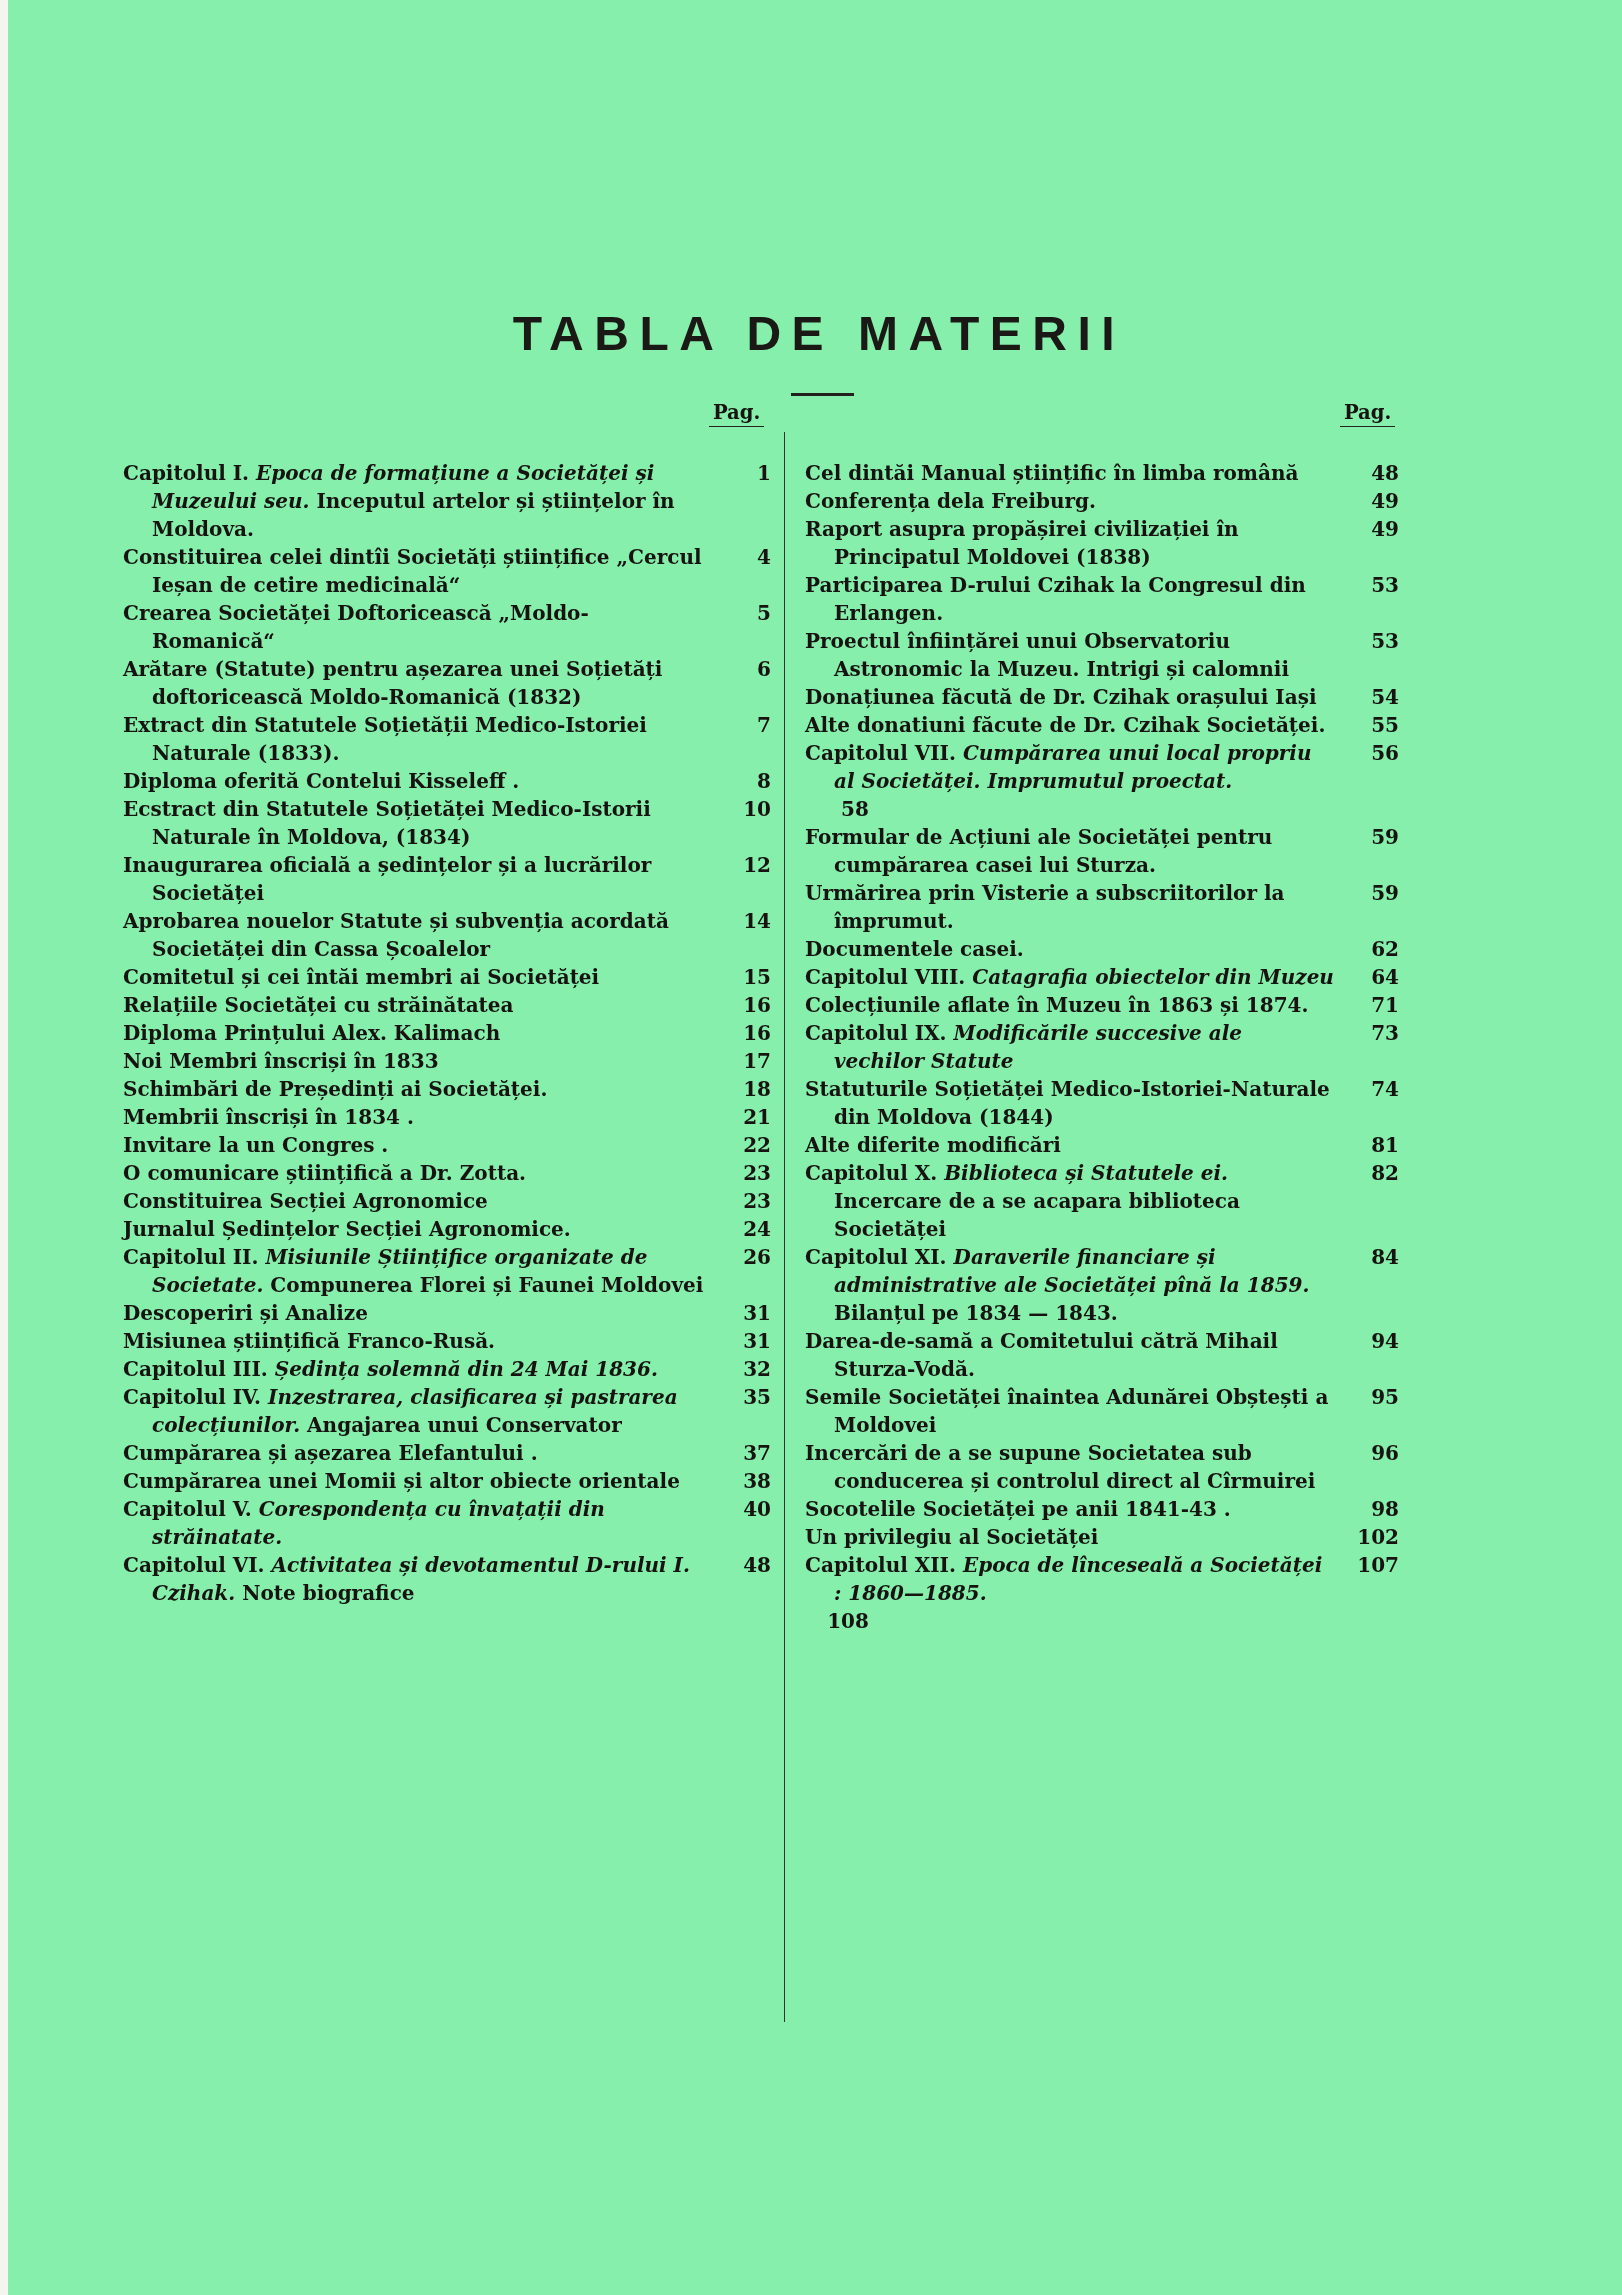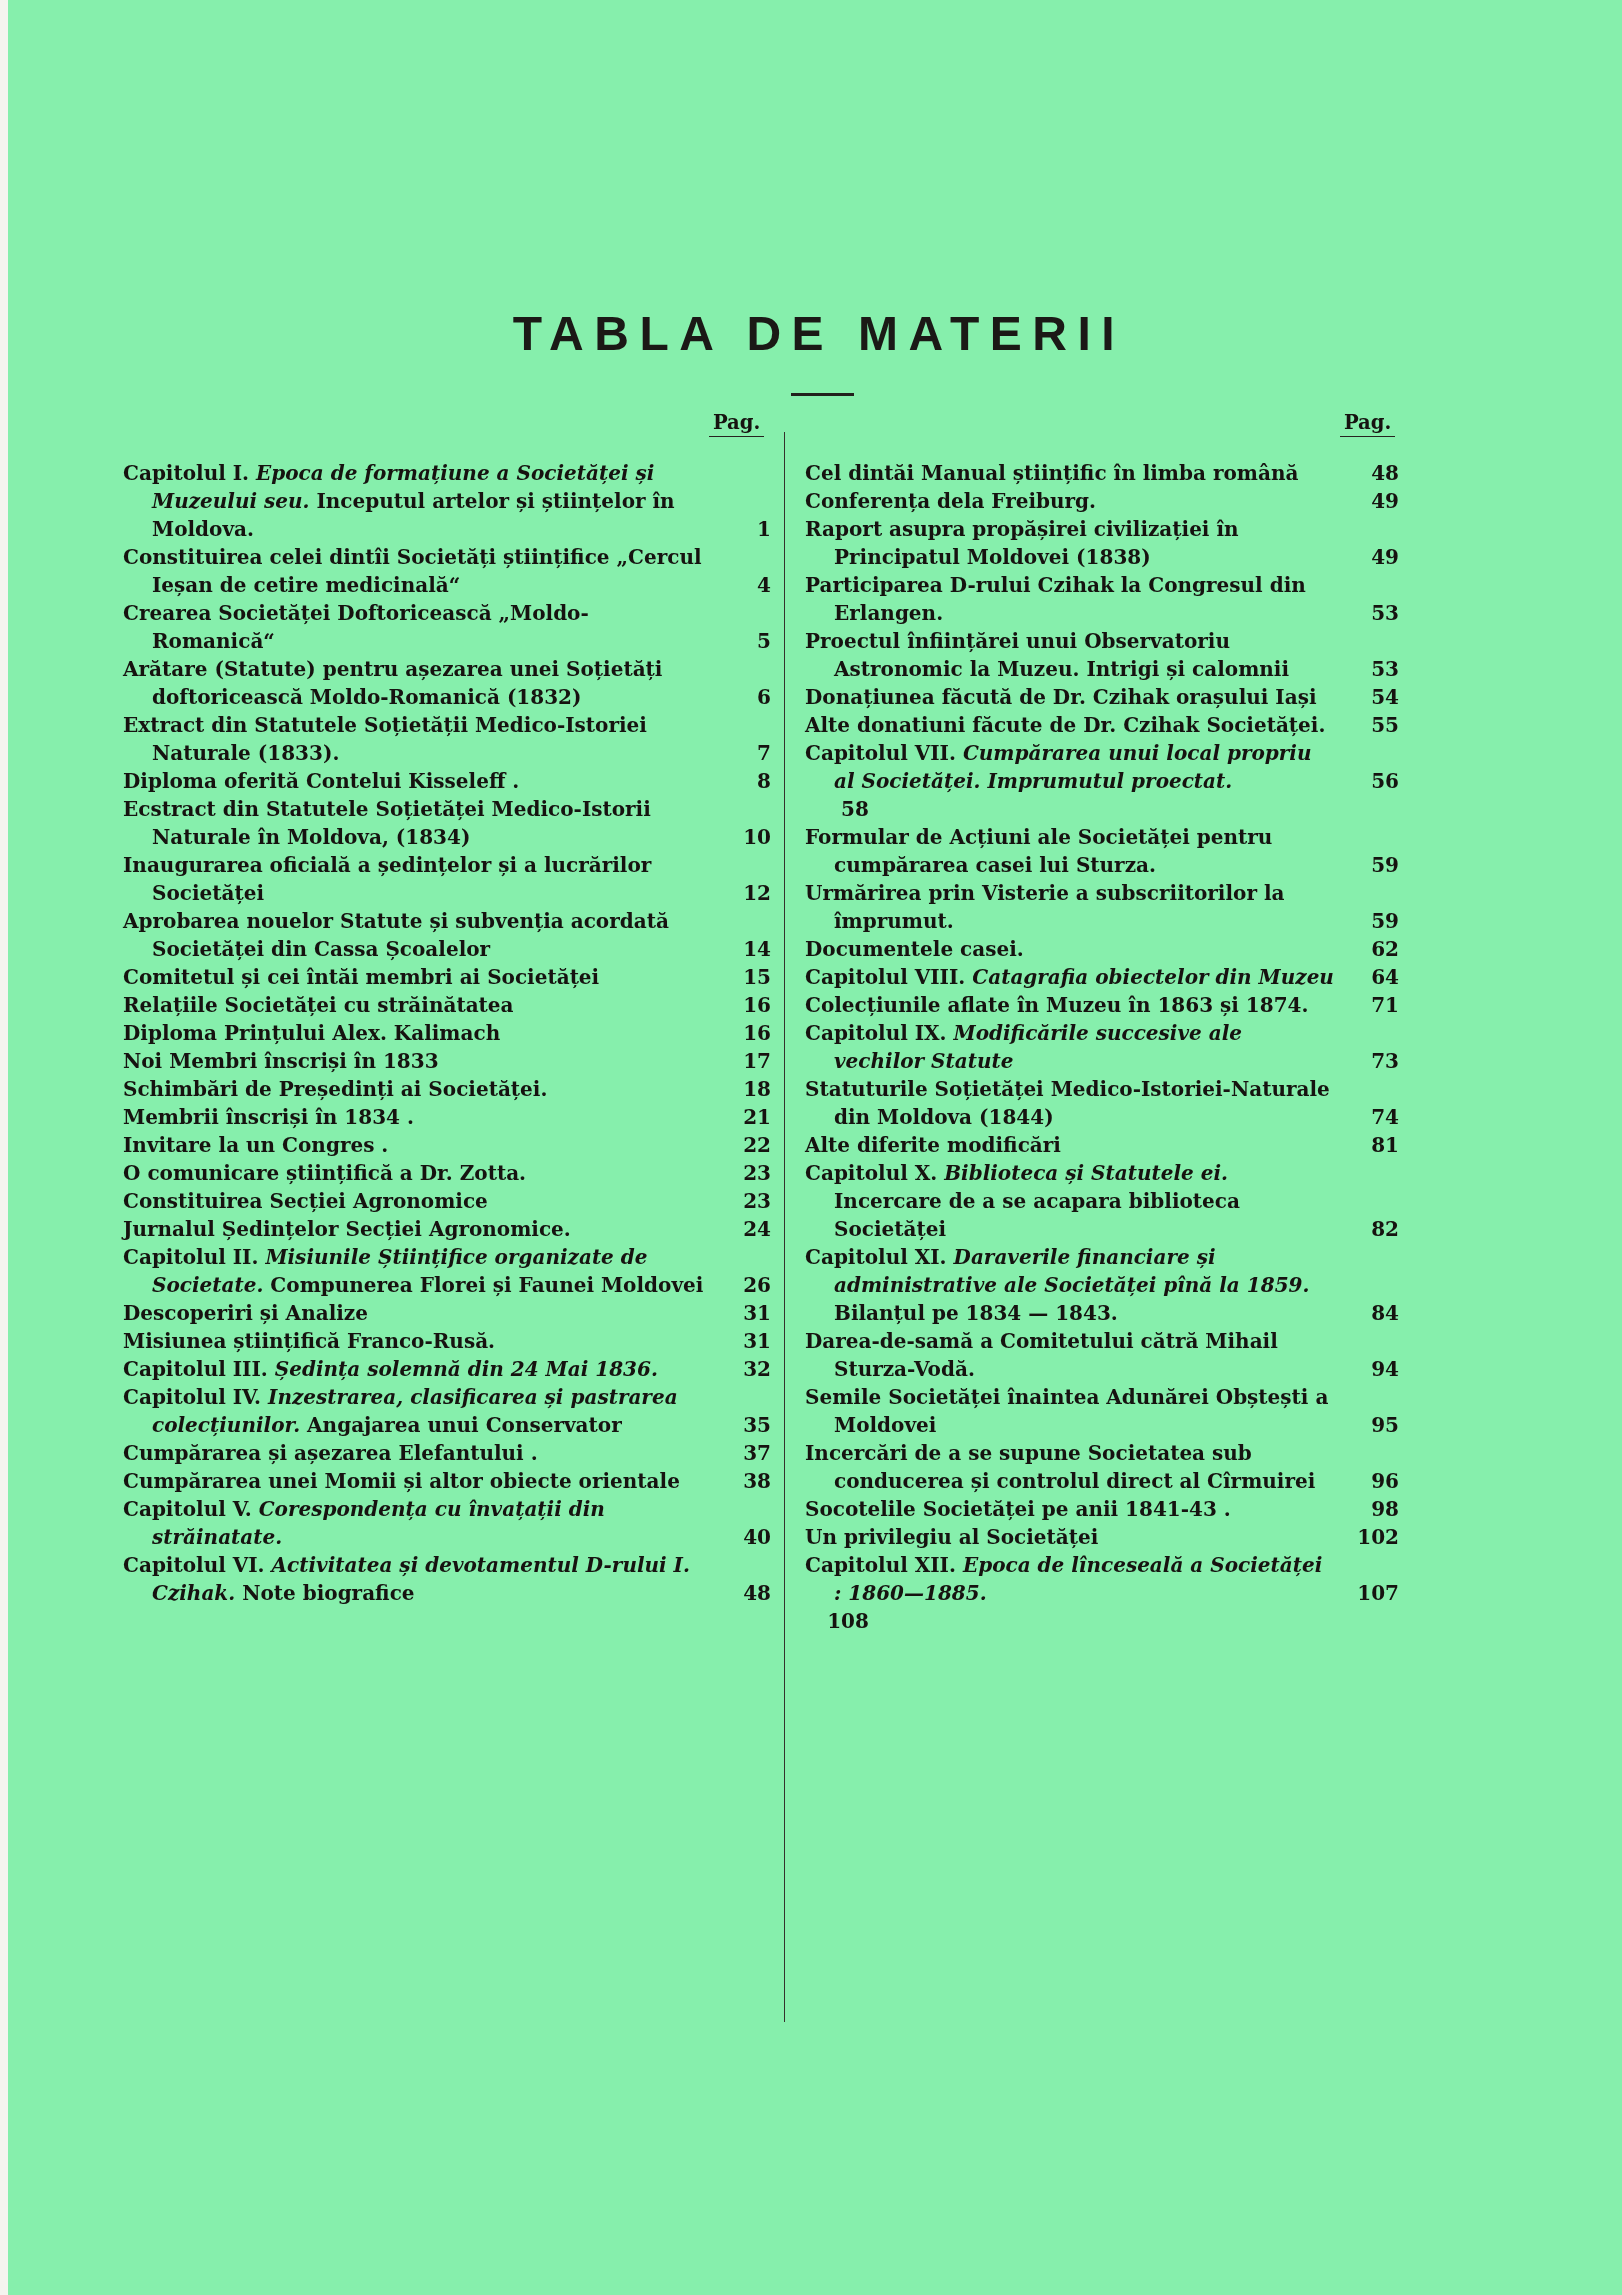--- a/index.html
+++ b/index.html
@@ -18,38 +18,38 @@
     text-align:center;
     font-family:"Liberation Sans",sans-serif;
     font-weight:bold;font-size:48px;letter-spacing:10.5px;
     color:#1b1916;
   }
   .title-rule{
     position:absolute;top:393px;left:783px;width:63px;height:3.3px;
     background:#22201c;
   }
   .pag-label{
-    position:absolute;top:411px;
+    position:absolute;top:401px;
     font-weight:bold;font-size:19.6px;
     border-bottom:1.3px solid #26231f;
     padding:0 3.9px 2px 3.9px;
   }
   .pag-left{left:701px;}
   .pag-right{left:1332px;}
   .divider{
     position:absolute;left:776px;top:432px;width:1.3px;height:1590px;
     background:#35312c;
   }
   .col{
     position:absolute;top:459px;
     font-size:20px;line-height:28px;font-weight:bold;
   }
   .col-left{left:115px;width:648px;}
   .col-right{left:797px;width:594px;}
-  .entry{display:flex;align-items:flex-end;}
+  .entry{display:flex;}
   .entry-text{flex:1;padding-left:29px;text-indent:-29px;}
   .entry-page{width:60px;text-align:right;padding-left:3.9px;white-space:nowrap;}
   .entry i{font-style:italic;}
   .entry b{font-weight:bold;}
 </style>
 </head>
 <body>
 
 <div class="page">
 

